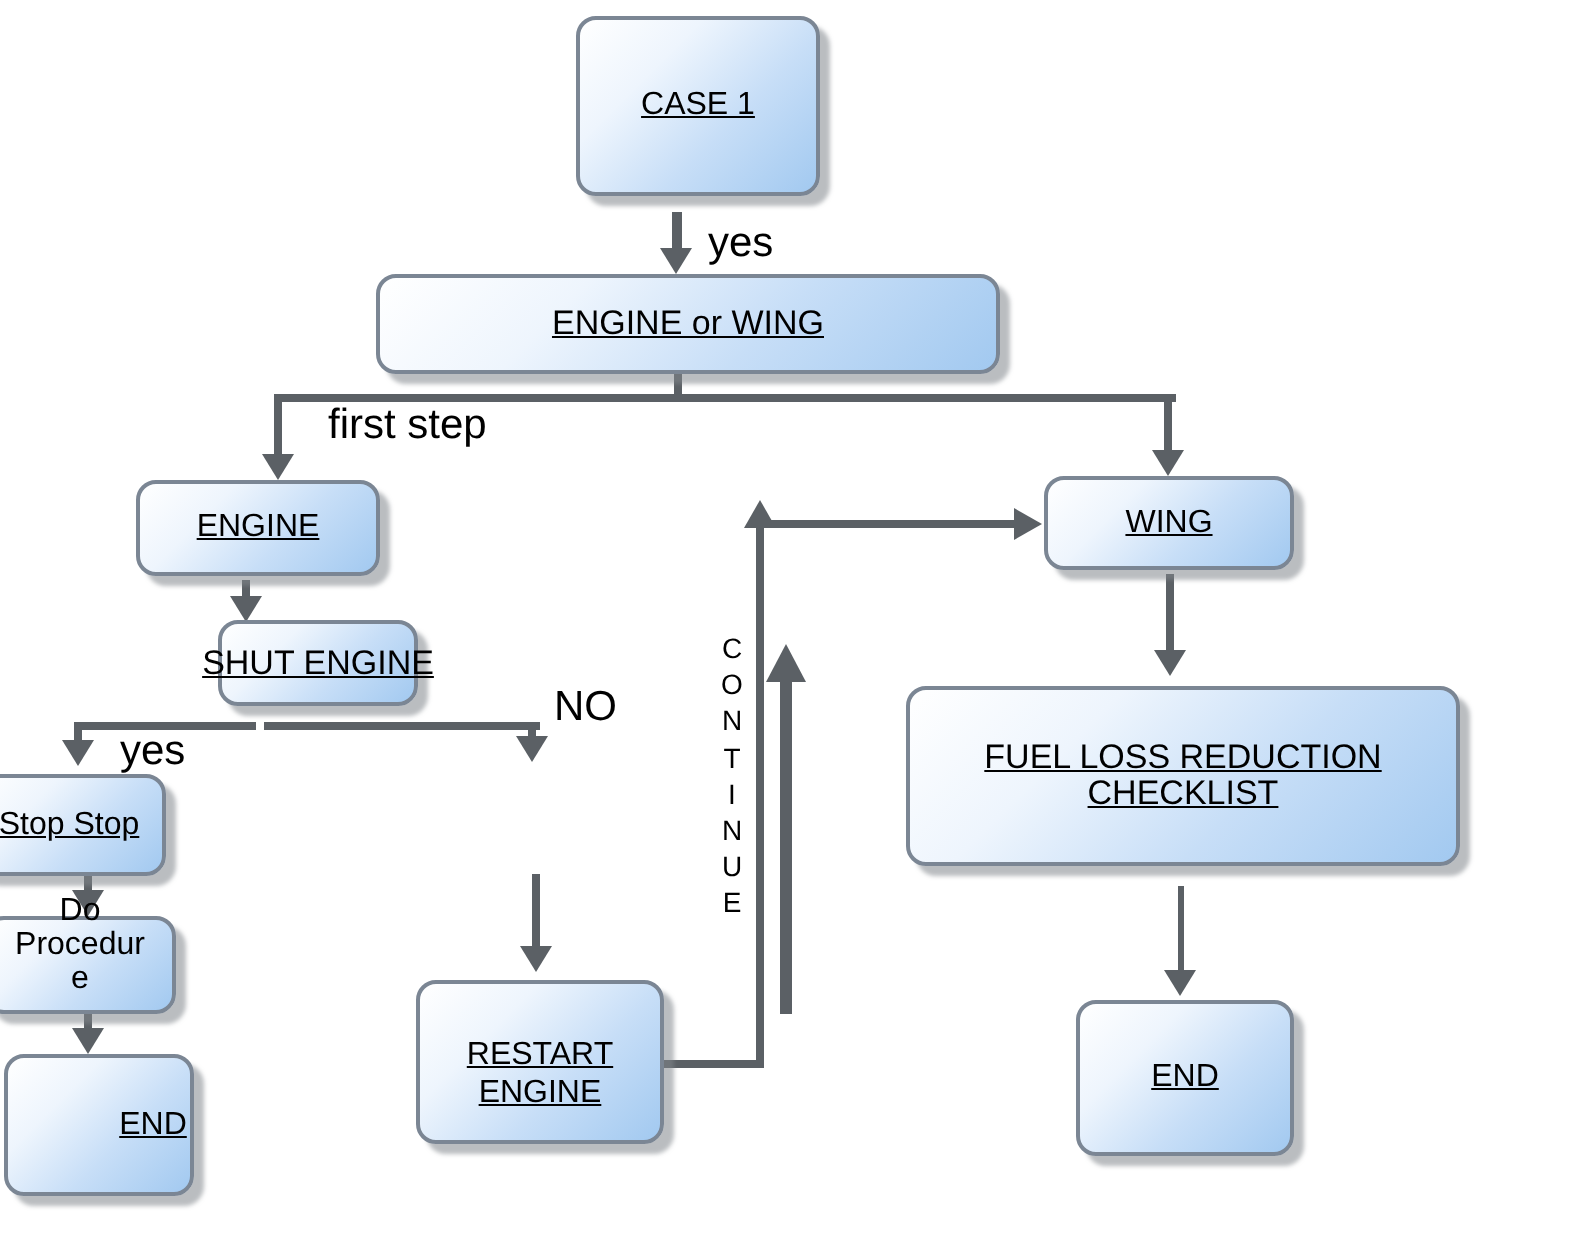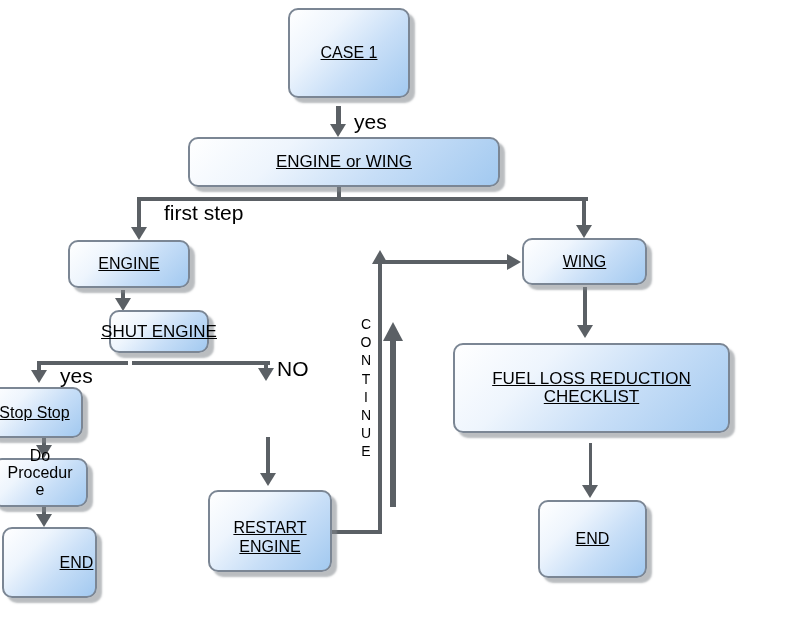--- a/index.html
+++ b/index.html
@@ -53,21 +53,21 @@
   <div class="ah ah-d" style="left:115px;top:298px;"></div>
 
   <div class="ln" style="left:37px;top:361px;width:91px;height:4px;"></div>
   <div class="ln" style="left:37px;top:361px;width:4px;height:11px;"></div>
   <div class="ah ah-d" style="left:31px;top:370px;"></div>
   <div class="edge-label" style="left:60px;top:364px;">yes</div>
 
   <div class="ln" style="left:132px;top:361px;width:138px;height:4px;"></div>
   <div class="ln" style="left:264px;top:361px;width:4px;height:9px;"></div>
   <div class="ah ah-d" style="left:258px;top:368px;"></div>
-  <div class="edge-label" style="left:277px;top:357px;">NO</div>
+  <div class="edge-label" style="left:277px;top:342px;">NO</div>
 
   <div class="ln" style="left:42px;top:438px;width:4px;height:9px;"></div>
   <div class="ah ah-d" style="left:36px;top:445px;"></div>
 
   <div class="ln" style="left:42px;top:507px;width:4px;height:9px;"></div>
   <div class="ah ah-d" style="left:36px;top:514px;"></div>
 
   <div class="ln" style="left:266px;top:437px;width:4px;height:38px;"></div>
   <div class="ah ah-d" style="left:260px;top:473px;"></div>
 

